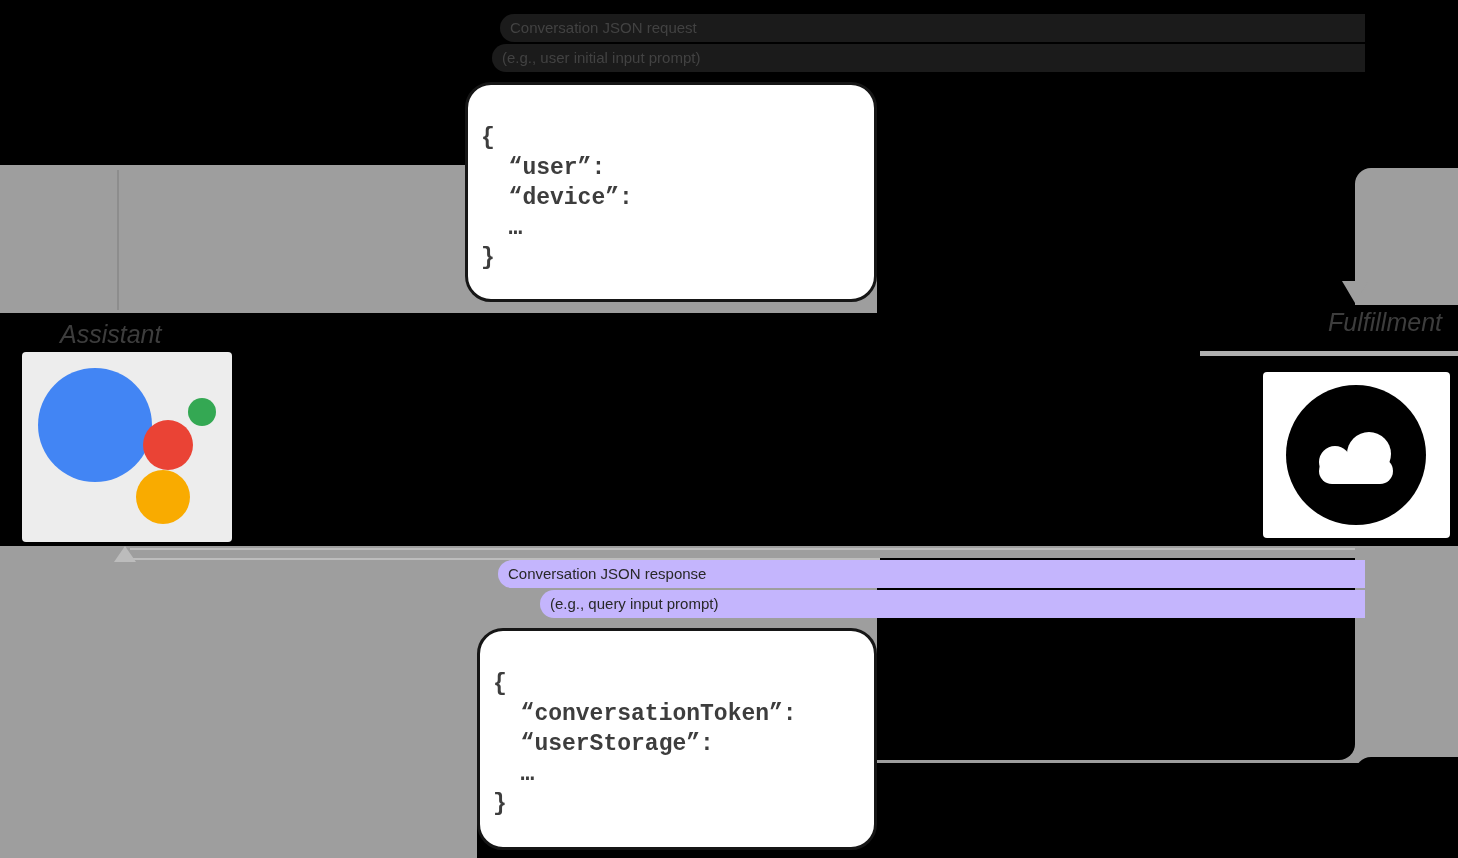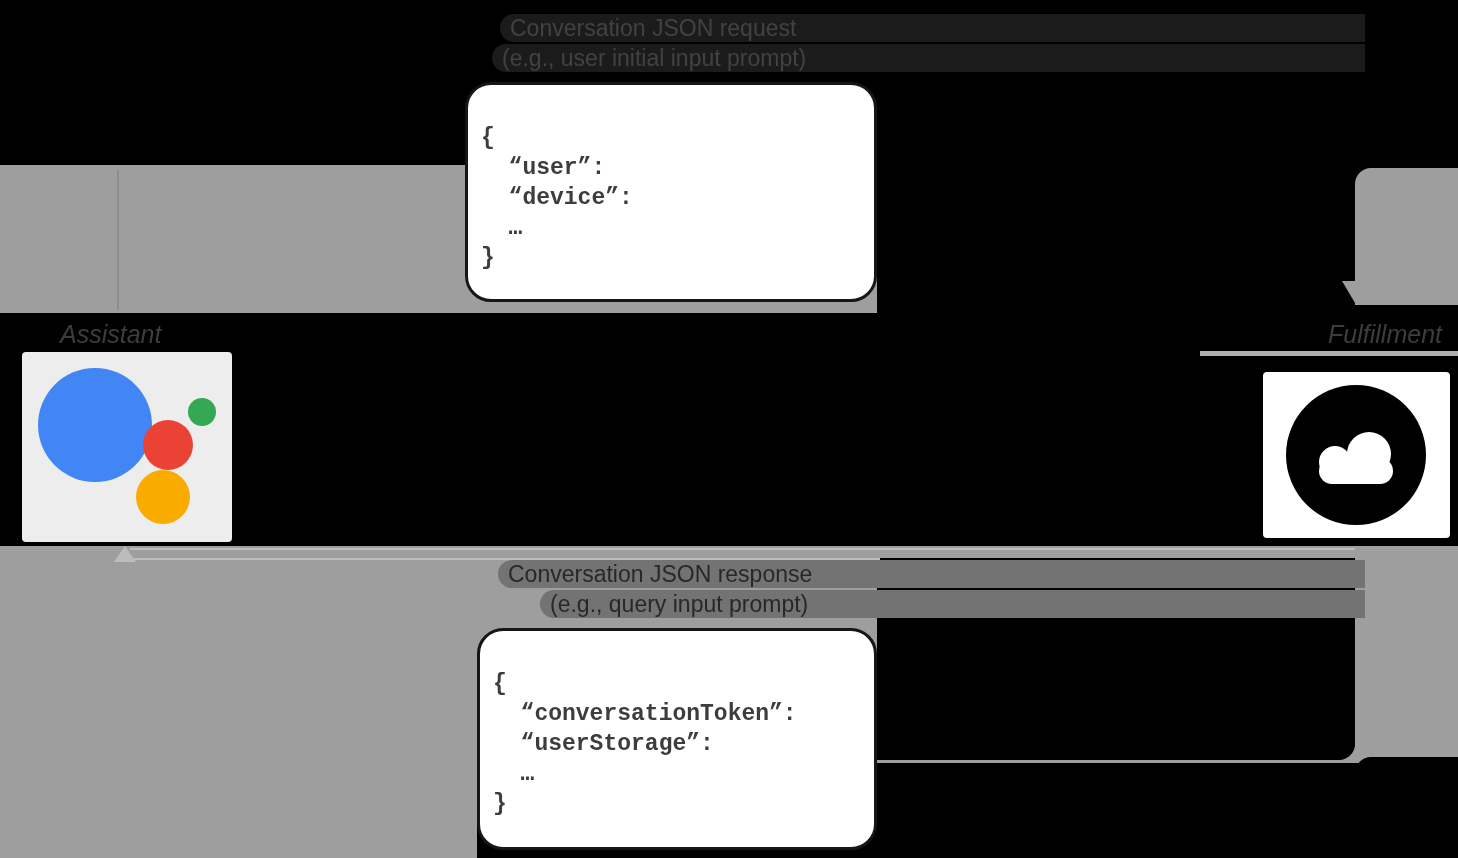--- a/index.html
+++ b/index.html
@@ -21,32 +21,32 @@
   .ll2{left:130px;top:558px;width:750px;}
   .strip-right{position:absolute;left:1200px;top:351px;width:258px;height:5px;background:#b0b0b0;}
   
   .arrow-down{position:absolute;left:1342px;top:281px;width:0;height:0;
       border-left:13px solid transparent;border-right:13px solid transparent;
       border-top:22px solid #9e9e9e;}
   .arrow-up{position:absolute;left:114px;top:546px;width:0;height:0;
       border-left:11px solid transparent;border-right:11px solid transparent;
       border-bottom:16px solid #bcbcbc;}
   
-  .pill{position:absolute;font-size:23px;line-height:28px;padding-left:10px;
+  .pill{position:absolute;font-size:15px;line-height:28px;padding-left:10px;
         border-top-left-radius:14px;border-bottom-left-radius:14px;white-space:nowrap;}
   .pill-top{background:#1b1b1b;color:#424242;}
-  .pill-bot{background:#737373;color:#282828;}
+  .pill-bot{background:#c4b5fd;color:#282828;}
   .req-l1{left:500px;top:14px;width:855px;}
   .req-l2{left:492px;top:44px;width:863px;}
   .res-l1{left:498px;top:560px;width:857px;}
   .res-l2{left:540px;top:590px;width:815px;}
   
   .entity-label{position:absolute;font-size:25px;color:#3d3d3d;font-style:italic;}
   .assistant-label{left:60px;top:320px;}
-  .fulfillment-label{right:16px;top:320px;}
+  .fulfillment-label{right:16px;top:308px;}
   
   .codebox{position:absolute;background:#fff;border:3px solid #161616;border-radius:26px;box-sizing:border-box;}
   .codebox-top{left:465px;top:82px;width:412px;height:220px;}
   .codebox-bottom{left:477px;top:628px;width:400px;height:222px;}
   .codebox pre{position:absolute;left:13px;top:38px;margin:0;white-space:pre;
       font-family:"Liberation Mono",monospace;font-weight:bold;
       font-size:23px;line-height:30px;color:#3d3d3d;}
   
   .assistant-box{position:absolute;left:22px;top:352px;width:210px;height:190px;
       background:#ededed;border-radius:4px;}

